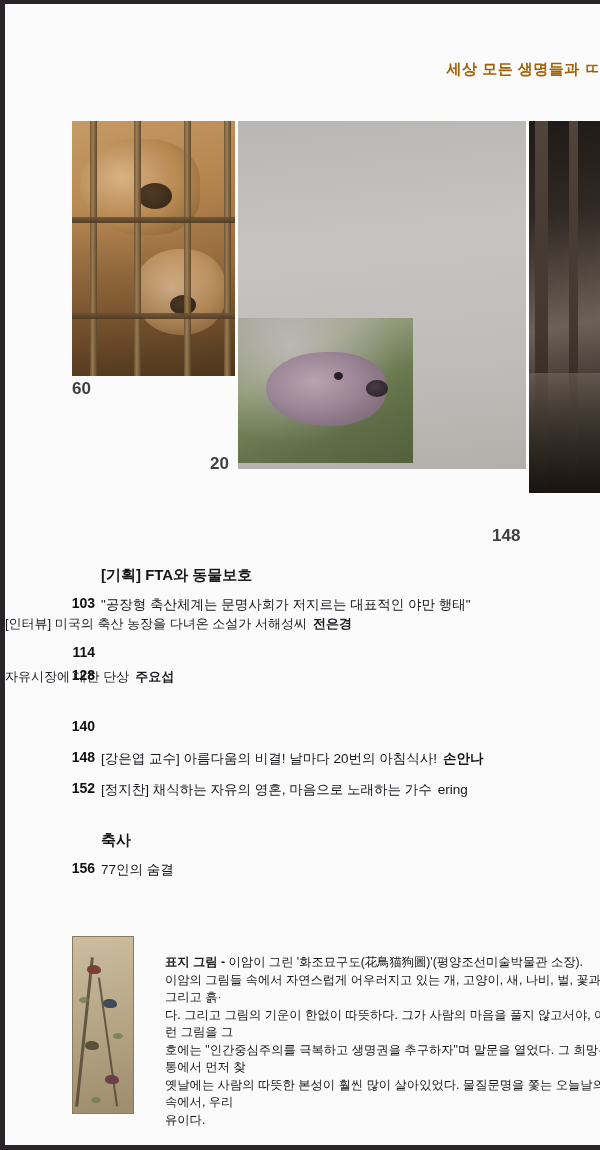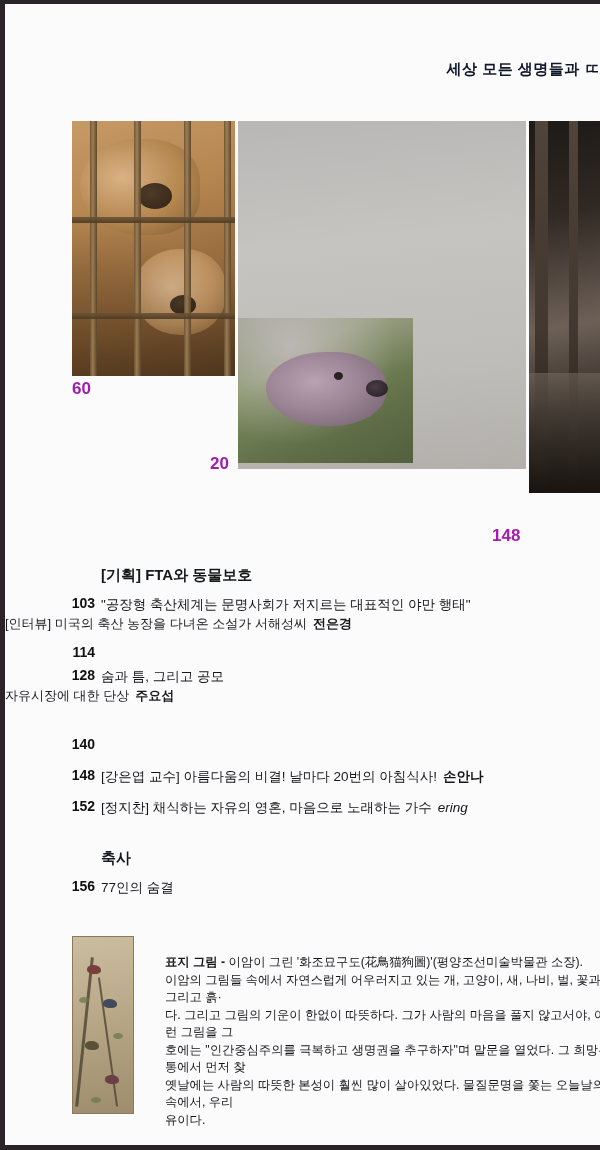--- a/index.html
+++ b/index.html
@@ -32,21 +32,21 @@
   }
 
   
   .running-head {
     position: absolute;
     right: 0px;
     top: 56px;
     font-size: 15px;
     font-weight: 700;
     letter-spacing: 0.5px;
-    color: #0f172a;
+    color: #a16207;
     white-space: nowrap;
   }
 
   
   .collage { position: absolute; left: 0; top: 110px; width: 595px; height: 430px; }
 
   .photo { position: absolute; overflow: hidden; }
 
   
   .photo-dogs {
@@ -140,21 +140,21 @@
     opacity:.85;
   }
   .photo-forest .trunk.t1 { left: 6px; }
   .photo-forest .trunk.t2 { left: 40px; width: 9px; }
   .photo-forest .ground {
     position:absolute; left:0; right:0; bottom:0; height: 120px;
     background: linear-gradient(180deg, rgba(120,108,96,.55), rgba(25,20,16,.95));
   }
 
   
-  .cap { position: absolute; font-size: 17px; font-weight: 700; color:#a21caf; }
+  .cap { position: absolute; font-size: 17px; font-weight: 700; color:#404040; }
   .cap-60 { left: 67px; top: 265px; }
   .cap-20 { left: 205px; top: 340px; }
   .cap-148 { left: 487px; top: 412px; }
 
   
   .toc { position: absolute; left: 0; top: 562px; width: 595px; }
 
   .sec-title {
     font-size: 15px; font-weight: 700; color: #15171a;
     margin: 0 0 10px 96px;
@@ -165,21 +165,21 @@
     position: absolute; left: 62px; width: 28px; text-align: right;
     font-size: 14px; font-weight: 700; color: #101010;
   }
   .entry .txt {
     margin-left: 96px; font-size: 13.5px; color: #15151a; line-height: 19px;
   }
   .entry .sub {
     font-size: 13px; color: #1a1a20; line-height: 19px;
   }
   .entry .author { font-weight: 700; margin-left: 6px; }
-  .entry .author-light { margin-left: 6px; font-style: italic; }
+  .entry .author-light { margin-left: 6px; }
 
   .gap-lg { height: 28px; }
   .gap-sm { height: 8px; }
 
   
   .notebox { position: absolute; left: 0; top: 932px; width: 595px; height: 200px; }
   .cover-thumb {
     position: absolute; left: 67px; top: 0; width: 62px; height: 178px;
     background: linear-gradient(170deg,#cbbda0 0%, #b9a888 45%, #9e8d6c 100%);
     border: 1px solid #8a7a5d;
@@ -265,21 +265,20 @@
     </div>
 
     <div class="gap-sm"></div>
 
     <div class="entry">
       <div class="num">114</div>
     </div>
 
     <div class="entry">
       <div class="num">128</div>
-      <div class="txt">숨과 틈, 그리고 공모</div>
       <div class="sub"><span>자유시장에 대한 단상</span><span class="author">주요섭</span></div>
     </div>
 
     <div class="gap-lg"></div>
 
 
     <div class="entry">
       <div class="num">140</div>
     </div>
 

